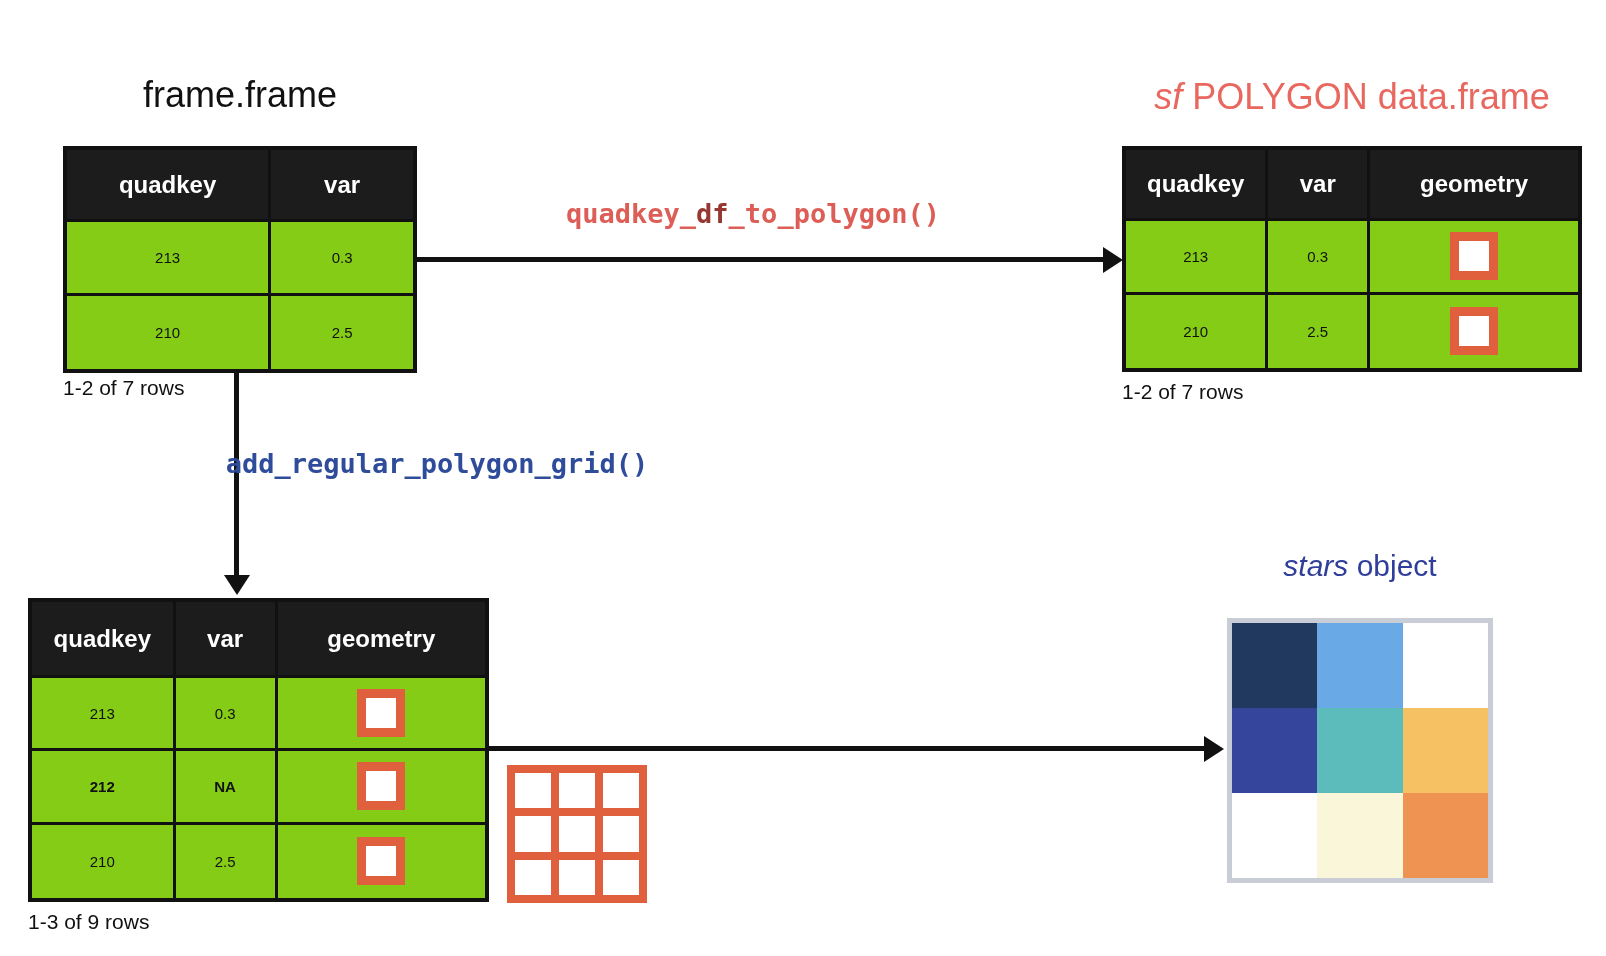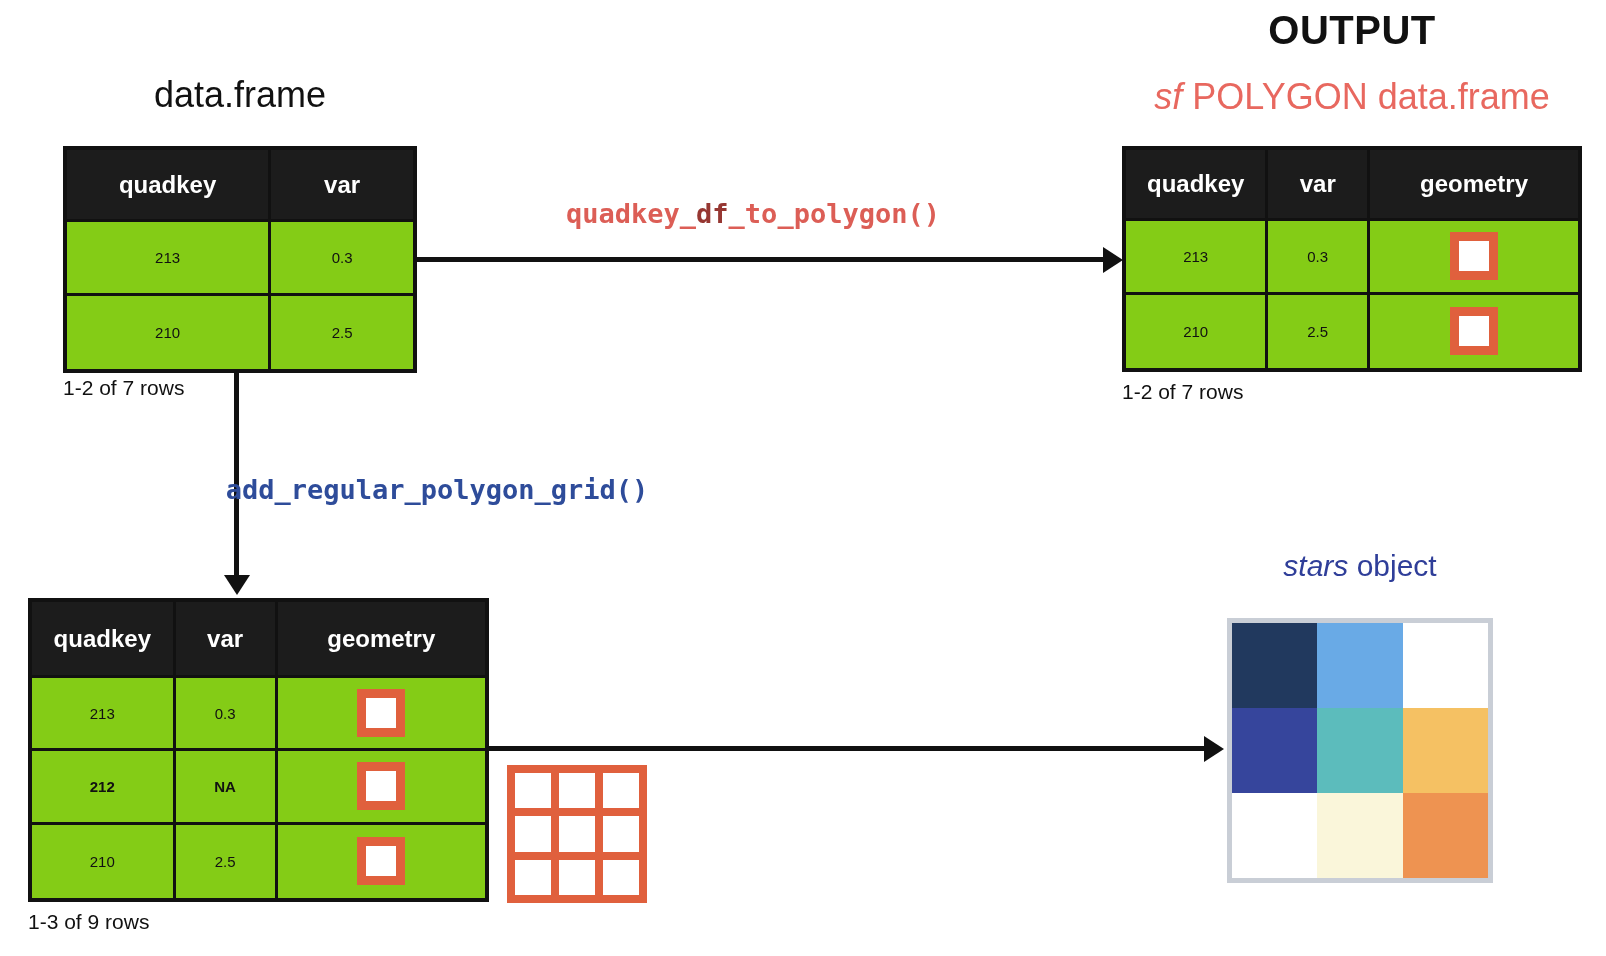--- a/index.html
+++ b/index.html
@@ -51,37 +51,36 @@
   .raster{
     border:5px solid #C9CED6;box-sizing:border-box;display:grid;
     grid-template-columns:repeat(3,1fr);grid-template-rows:repeat(3,1fr);background:#ffffff;
   }
 </style>
 </head>
 <body>
 
 <div class="canvas">
 
-  <div class="abs subtitle" style="left:43px;top:74px;width:394px;">data.frame</div>
+  <div class="abs subtitle" style="left:43px;top:74px;width:394px;">frame.frame</div>
 
   <div class="abs tbl" style="left:63px;top:146px;width:354px;height:227px;grid-template-columns:59% 41%;grid-template-rows:72px 1fr 1fr;">
     <div class="cell th c-r c-b">quadkey</div>
     <div class="cell th c-b">var</div>
     <div class="cell c-r c-b">213</div>
     <div class="cell c-b">0.3</div>
     <div class="cell c-r">210</div>
     <div class="cell">2.5</div>
   </div>
   <div class="abs caption" style="left:63px;top:376px;">1-2 of 7 rows</div>
 
   <div class="abs aline" style="left:417px;top:257px;width:689px;height:5px;"></div>
   <div class="abs ah-right" style="left:1103px;top:247px;"></div>
   <div class="abs fn fn-salmon" style="left:553px;top:198px;width:400px;"><span>quadkey_</span><span class="dk">df</span><span>_to_polygon()</span></div>
 
-  <div class="abs title" style="left:1122px;top:8px;width:460px;">OUTPUT</div>
   <div class="abs subtitle salmon" style="left:1082px;top:76px;width:540px;"><i>sf</i><span> POLYGON data.frame</span></div>
 
   <div class="abs tbl" style="left:1122px;top:146px;width:460px;height:226px;grid-template-columns:31.5% 22.5% 46%;grid-template-rows:71px 1fr 1fr;">
     <div class="cell th c-r c-b">quadkey</div>
     <div class="cell th c-r c-b">var</div>
     <div class="cell th c-b">geometry</div>
     <div class="cell c-r c-b">213</div>
     <div class="cell c-r c-b">0.3</div>
     <div class="cell c-b">
         <span class="poly-icon"></span>
@@ -89,21 +88,21 @@
     <div class="cell c-r">210</div>
     <div class="cell c-r">2.5</div>
     <div class="cell">
         <span class="poly-icon"></span>
       </div>
   </div>
   <div class="abs caption" style="left:1122px;top:380px;">1-2 of 7 rows</div>
 
   <div class="abs aline" style="left:234px;top:373px;width:5px;height:203px;"></div>
   <div class="abs ah-down" style="left:224px;top:575px;"></div>
-  <div class="abs fn fn-blue" style="left:217px;top:474px;width:440px;">add_regular_polygon_grid()</div>
+  <div class="abs fn fn-blue" style="left:217px;top:448px;width:440px;">add_regular_polygon_grid()</div>
 
   <div class="abs tbl" style="left:28px;top:598px;width:461px;height:304px;grid-template-columns:31.7% 22.5% 45.8%;grid-template-rows:76px 1fr 1fr 1fr;">
     <div class="cell th c-r c-b">quadkey</div>
     <div class="cell th c-r c-b">var</div>
     <div class="cell th c-b">geometry</div>
     <div class="cell c-r c-b">213</div>
     <div class="cell c-r c-b">0.3</div>
     <div class="cell c-b">
         <span class="poly-icon"></span>
       </div>

